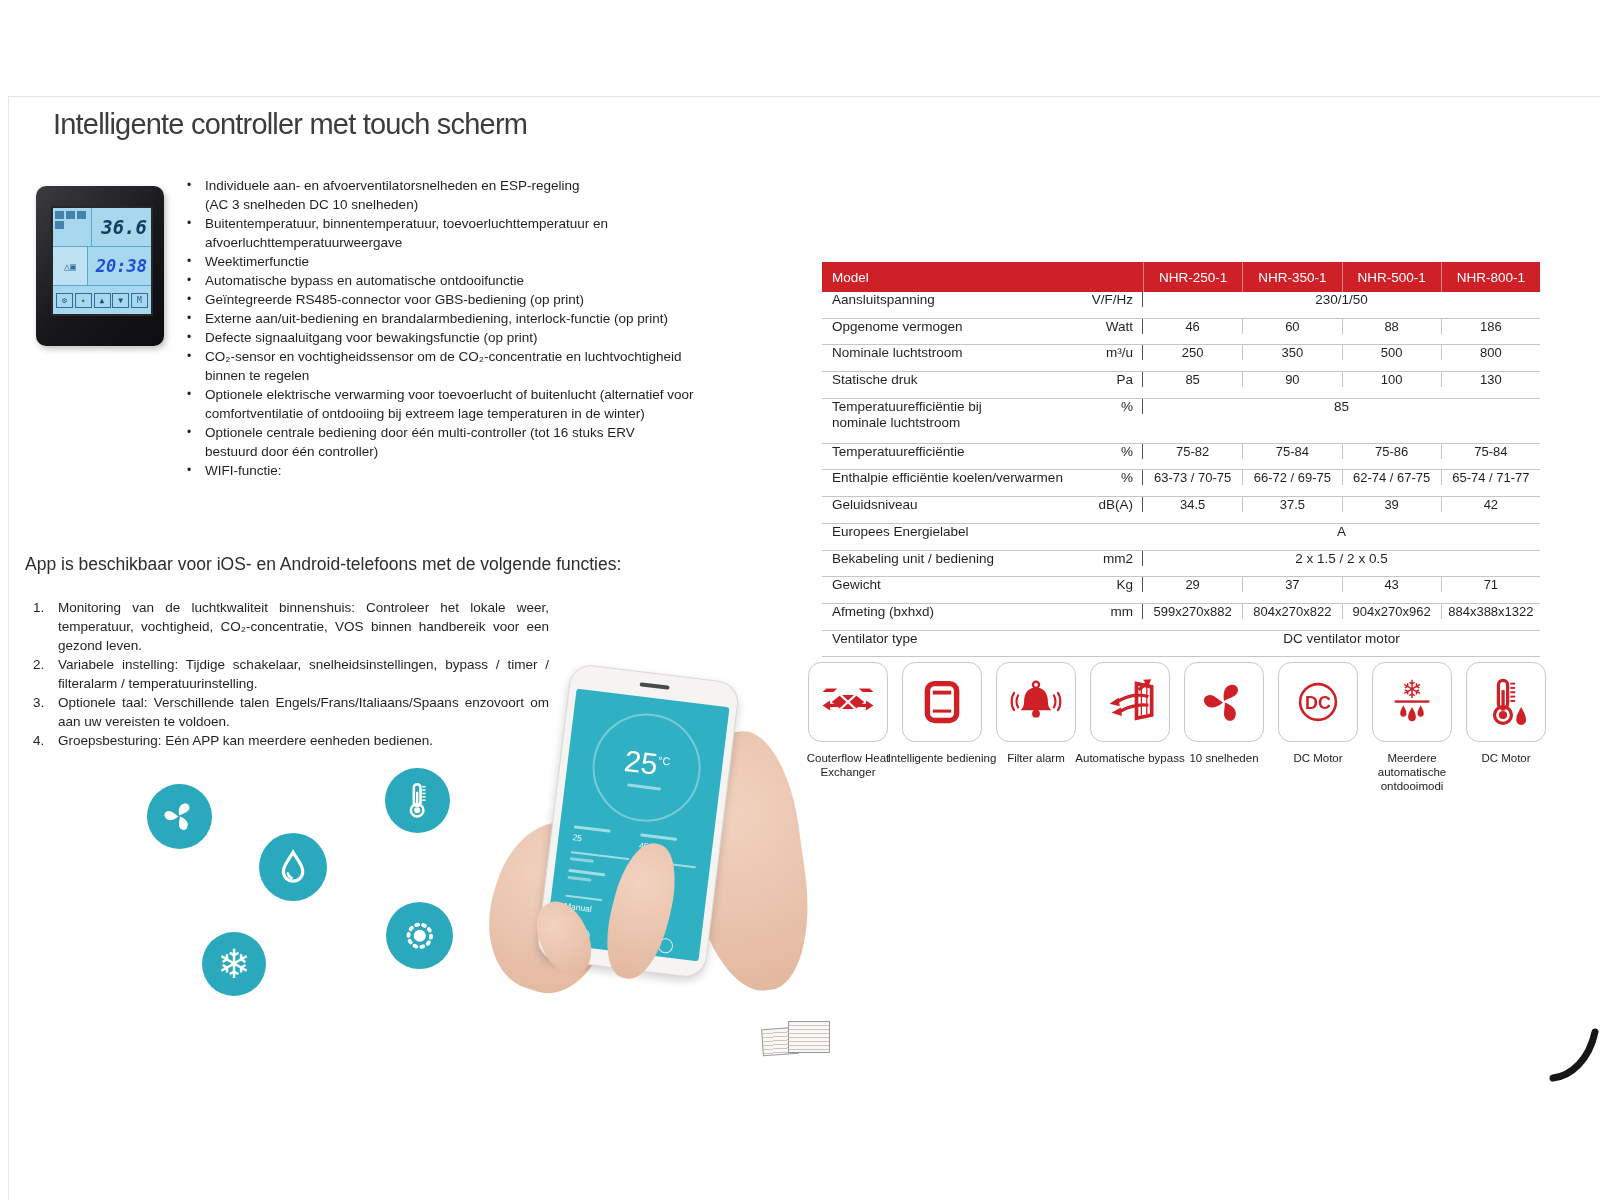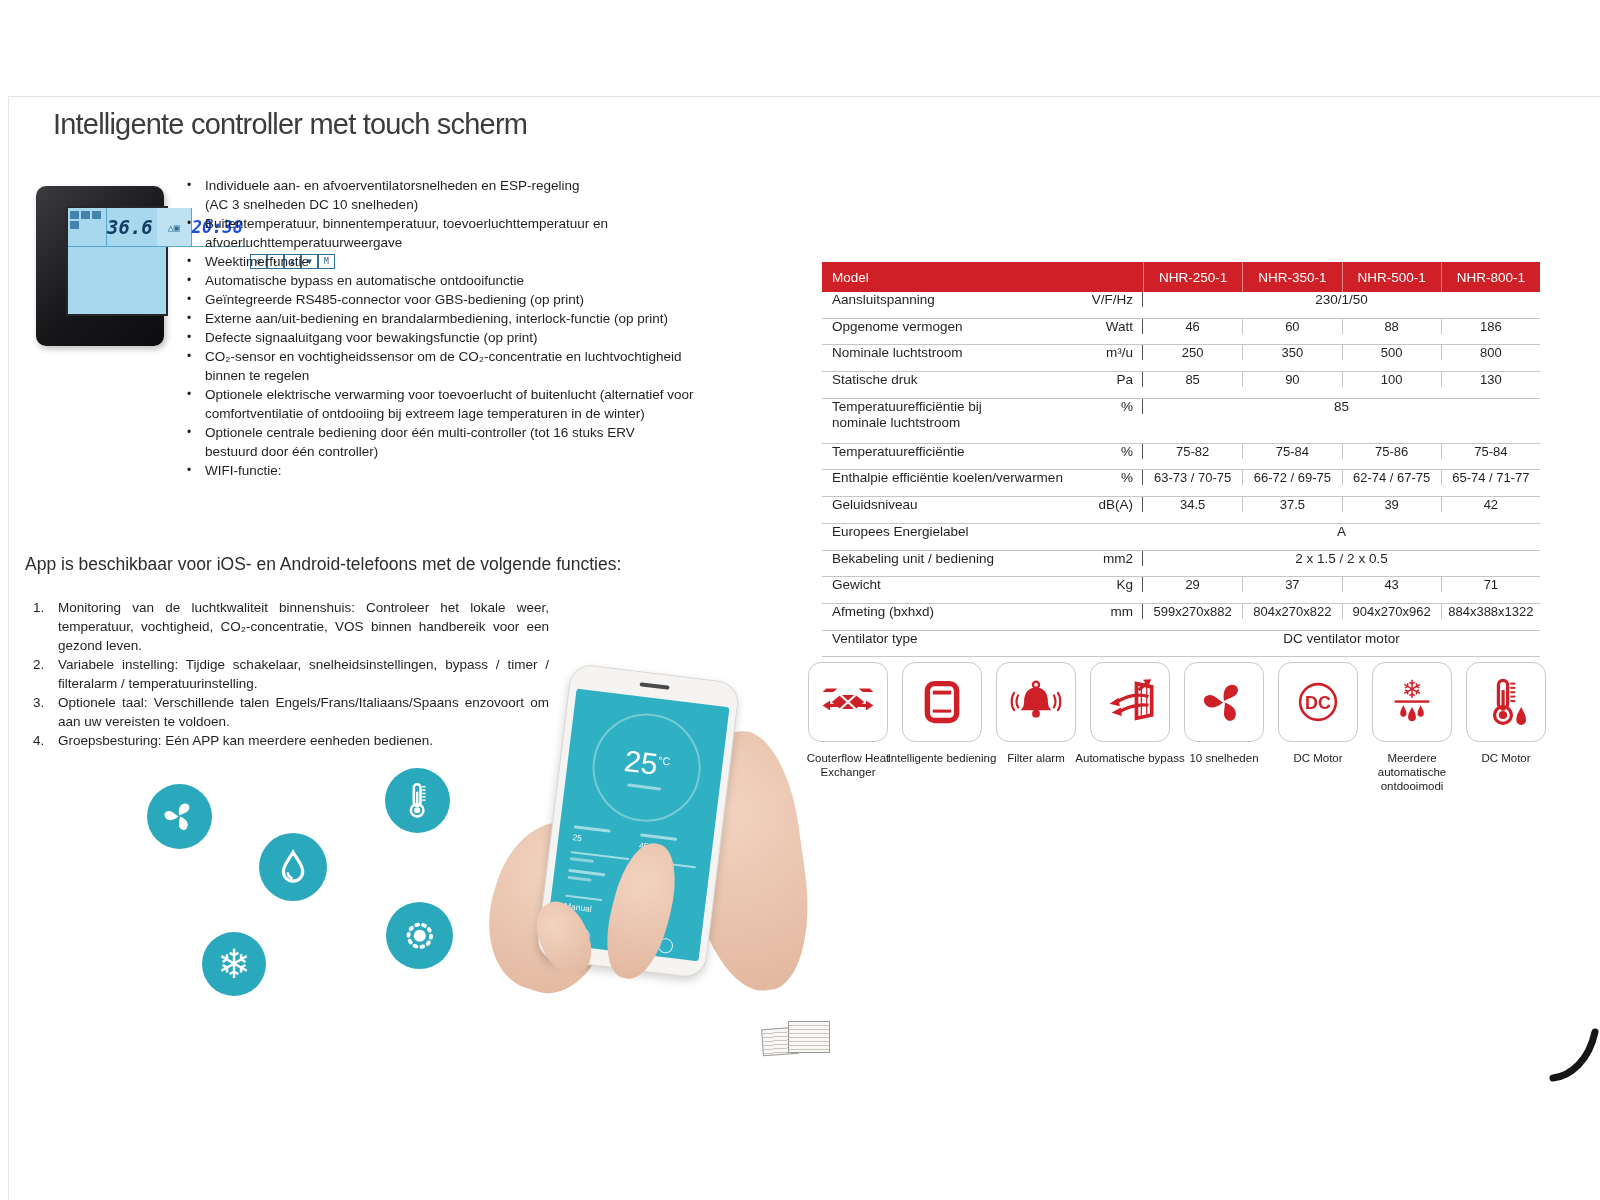--- a/index.html
+++ b/index.html
@@ -11,22 +11,22 @@
   
   .title{position:absolute;left:25px;top:108px;font-size:29px;letter-spacing:-0.8px;
          color:#3c3c3c;font-weight:400;margin-left:28px;}
 
   
   .controller{position:absolute;left:36px;top:186px;width:128px;height:160px;
               background:linear-gradient(135deg,#3c3c40 0%,#17171a 55%,#0d0d0f 100%);
               border-radius:10px;box-shadow:2px 3px 6px rgba(0,0,0,.25);}
   .controller::before{content:"";position:absolute;left:-6px;top:5px;bottom:5px;width:9px;
               background:linear-gradient(#fafafa,#d8d8d8);border-radius:5px;z-index:-1;}
-  .ctrl-screen{position:absolute;left:30px;top:20px;width:98px;height:106px;background:#a7d8ee;
-              border:2px solid #26262b;display:flex;flex-direction:row;font-family:"DejaVu Sans Mono",monospace;}
+  .ctrl-screen{position:absolute;left:15px;top:20px;width:98px;height:106px;background:#a7d8ee;
+              border:2px solid #26262b;display:flex;flex-direction:column;font-family:"DejaVu Sans Mono",monospace;}
   .cs-top{display:flex;height:38px;border-bottom:1px solid #57a7cf;}
   .cs-icons{width:34px;border-right:1px solid #57a7cf;padding:3px 2px;display:flex;flex-wrap:wrap;gap:2px;align-content:flex-start;}
   .cs-icons i{display:block;width:9px;height:8px;background:#2e6e9b;opacity:.8;}
   .cs-temp{flex:1;display:flex;align-items:center;justify-content:flex-end;padding-right:4px;
            font-size:19px;font-weight:bold;font-style:italic;color:#123c60;}
   .cs-mid{display:flex;height:38px;border-bottom:1px solid #57a7cf;}
   .cs-mleft{width:34px;border-right:1px solid #57a7cf;display:flex;align-items:center;justify-content:center;
             font-size:10px;color:#2e6e9b;background:#bfe2f2;}
   .cs-time{flex:1;display:flex;align-items:center;justify-content:flex-end;padding-right:4px;
            font-size:17px;font-weight:bold;font-style:italic;color:#1d4ed8;}

